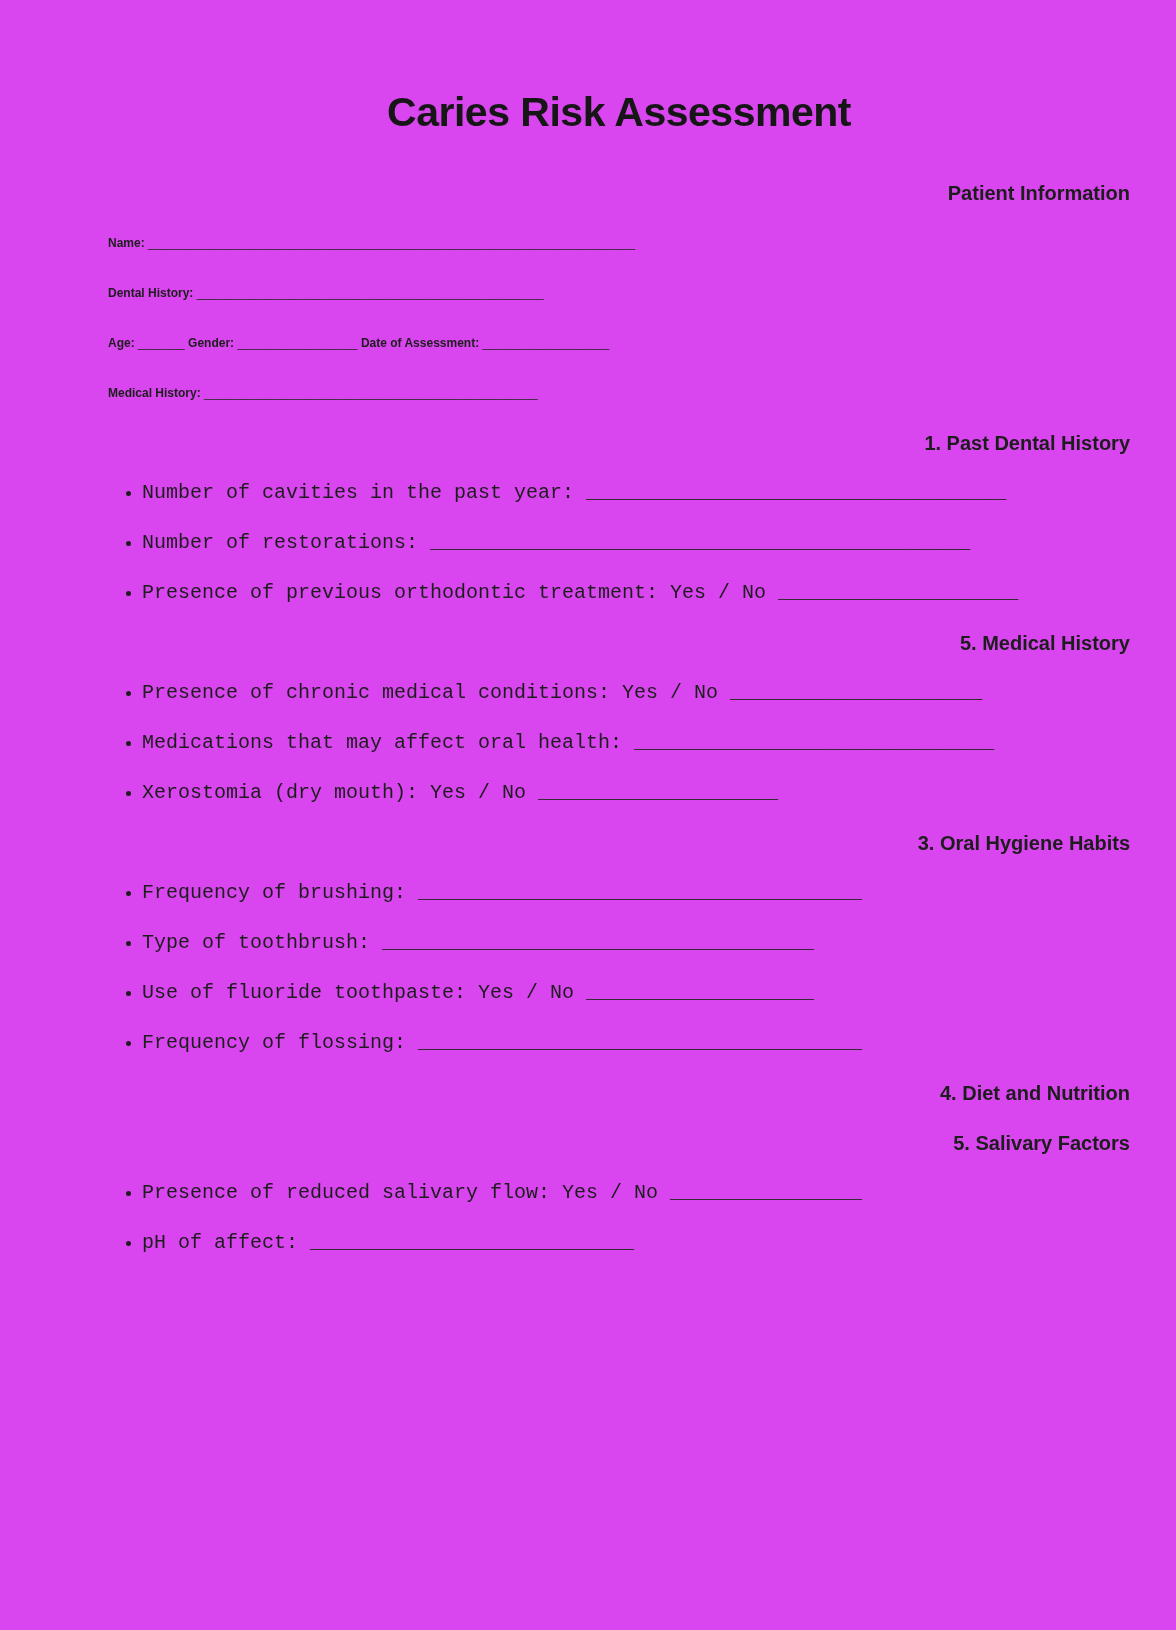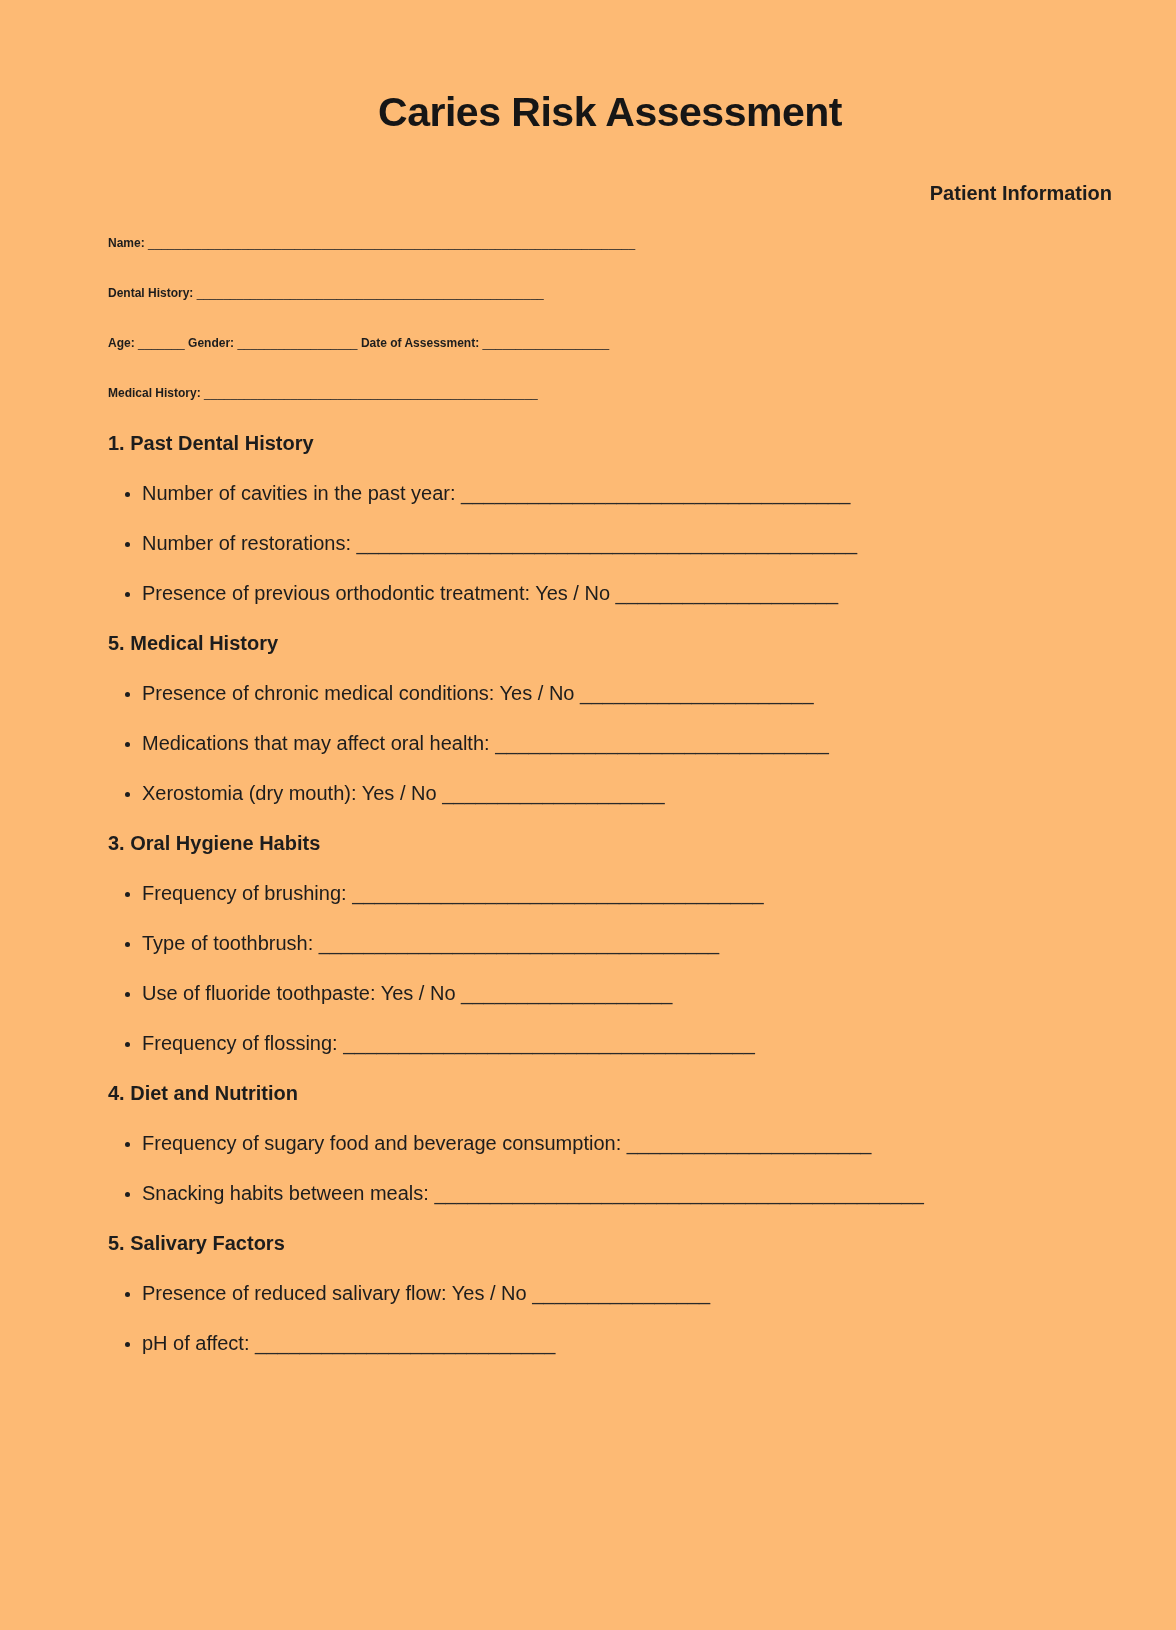--- a/index.html
+++ b/index.html
@@ -1,24 +1,24 @@
 <!DOCTYPE html>
 <html><head>
 <meta charset="utf-8">
 <style>
   html, body { margin: 0; padding: 0; background: #ffffff; }
   .page {
     position: relative;
     width: 1176px;
     height: 1630px;
-    background: #fdba74;
+    background: #d946ef;
     color: #1d1d1d;
     font-family: "Liberation Sans", "DejaVu Sans", sans-serif;
     box-sizing: border-box;
-    padding: 88px 64px 0 108px;
+    padding: 88px 46px 0 108px;
     overflow: hidden;
   }
   h1.doc-title {
     margin: 0 0 44px 0;
     font-size: 41px;
     line-height: 49px;
     font-weight: 700;
     text-align: center;
     color: #161616;
     letter-spacing: -0.5px;
@@ -38,32 +38,34 @@
     white-space: nowrap;
   }
   .label { font-weight: 700; }
   .blank { font-weight: 400; color: #2a2a2a; }
   .factors-heading { margin-top: 46px; }
   .section-title {
     font-size: 20px;
     line-height: 24px;
     font-weight: 700;
     margin: 0 0 26px 0;
+    text-align: right;
   }
   ul.items {
     list-style: disc outside;
     margin: 0 0 0 0;
     padding: 0 0 0 34px;
   }
   ul.items li {
     font-size: 20px;
     line-height: 24px;
     margin: 0 0 26px 0;
     white-space: nowrap;
     color: #1d1d1d;
+    font-family: Liberation Mono, monospace;
   }
   ul.items li::marker { color: #1d1d1d; font-size: 17px; }
 </style>
 </head>
 <body>
 
 <div class="page">
 
   <h1 class="doc-title">Caries Risk Assessment</h1>
 
@@ -102,24 +104,20 @@
 
   <div class="section-title">3. Oral Hygiene Habits</div>
   <ul class="items">
     <li><span>Frequency of brushing: </span><span class="blank">_____________________________________</span></li>
     <li><span>Type of toothbrush: </span><span class="blank">____________________________________</span></li>
     <li><span>Use of fluoride toothpaste: Yes / No </span><span class="blank">___________________</span></li>
     <li><span>Frequency of flossing: </span><span class="blank">_____________________________________</span></li>
   </ul>
 
   <div class="section-title">4. Diet and Nutrition</div>
-  <ul class="items">
-    <li><span>Frequency of sugary food and beverage consumption: </span><span class="blank">______________________</span></li>
-    <li><span>Snacking habits between meals: </span><span class="blank">____________________________________________</span></li>
-  </ul>
 
   <div class="section-title">5. Salivary Factors</div>
   <ul class="items">
     <li><span>Presence of reduced salivary flow: Yes / No </span><span class="blank">________________</span></li>
     <li><span>pH of affect: </span><span class="blank">___________________________</span></li>
   </ul>
 
 </div>
 
 </body></html>

